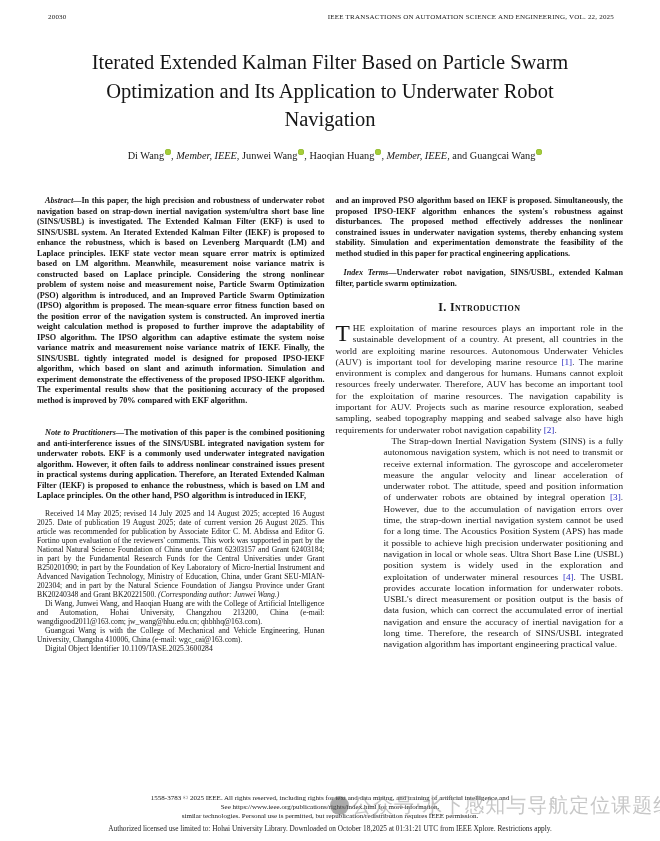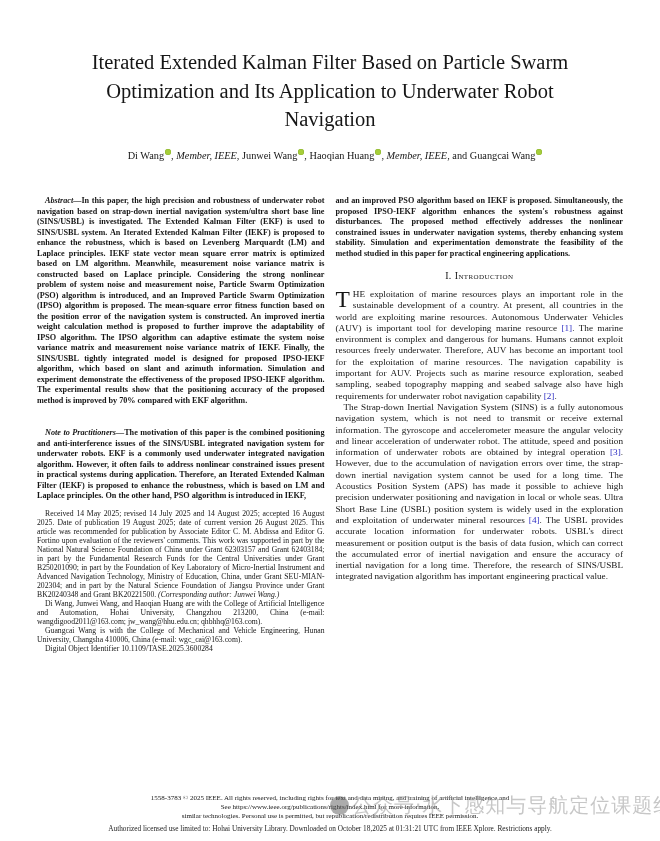--- a/index.html
+++ b/index.html
@@ -39,27 +39,27 @@
   p { margin:0; }
   .abstract { text-indent:8px; }
   .note { text-indent:8px; margin-top:22px; }
   .idx { text-indent:8px; margin-top:9px; }
   .footnote {
     margin-top:7px; font-size:7.7px; line-height:9px; font-weight:normal;
   }
   .footnote p { text-indent:8px; }
   .body-text { font-size:9.2px; line-height:11.3px; }
   .sec-heading {
-    text-align:center; font-weight:normal; font-variant:small-caps;
-    font-size:10px; letter-spacing:0.4px; margin:11px 0 8px;
+    text-align:center; font-weight:bold; font-variant:small-caps;
+    font-size:12px; letter-spacing:0.4px; margin:11px 0 8px;
   }
   .dropcap {
     float:left; font-size:23.5px; line-height:18.5px; padding:1px 3px 0 0;
   }
-  .indent { text-indent:8px; }
+  .indent { text-indent:8px;margin-left:48px; }
   .cite { color:#2b2bc2; text-decoration:none; }
   .footer {
     position:absolute; top:794px; left:0; right:0; text-align:center;
     font-size:7px; line-height:9.2px;
   }
   .license {
     position:absolute; top:824px; left:0; right:0; text-align:center;
     font-size:7.3px; color:#1c1c1c;
   }
   .watermark {
@@ -74,20 +74,24 @@
   .wm-text {
     font-size:20px; color:#9a9a9a; letter-spacing:1px;
     font-family:"DejaVu Sans", sans-serif;
   }
 </style>
 </head>
 <body>
 
 <div class="page">
 
+  <div class="header">
+    <span>20030</span>
+    <span>IEEE TRANSACTIONS ON AUTOMATION SCIENCE AND ENGINEERING, VOL. 22, 2025</span>
+  </div>
 
   <div class="title-block">
     <h1>Iterated Extended Kalman Filter Based on Particle Swarm Optimization and Its Application to Underwater Robot Navigation</h1>
   </div>
 
   <div class="authors">
     <span>Di Wang</span><span class="orcid"></span><span>, </span><span class="it">Member, IEEE</span><span>, Junwei Wang</span><span class="orcid"></span><span>, Haoqian Huang</span><span class="orcid"></span><span>, </span><span class="it">Member, IEEE</span><span>, and Guangcai Wang</span><span class="orcid"></span>
   </div>
 
   <div class="columns">
@@ -102,20 +106,23 @@
       <div class="footnote">
         <p><span>Received 14 May 2025; revised 14 July 2025 and 14 August 2025; accepted 16 August 2025. Date of publication 19 August 2025; date of current version 26 August 2025. This article was recommended for publication by Associate Editor C. M. Abdissa and Editor G. Fortino upon evaluation of the reviewers' comments. This work was supported in part by the National Natural Science Foundation of China under Grant 62303157 and Grant 62403184; in part by the Fundamental Research Funds for the Central Universities under Grant B250201090; in part by the Foundation of Key Laboratory of Micro-Inertial Instrument and Advanced Navigation Technology, Ministry of Education, China, under Grant SEU-MIAN-202304; and in part by the Natural Science Foundation of Jiangsu Province under Grant BK20240348 and Grant BK20221500. </span><span class="it">(Corresponding author: Junwei Wang.)</span></p>
         <p>Di Wang, Junwei Wang, and Haoqian Huang are with the College of Artificial Intelligence and Automation, Hohai University, Changzhou 213200, China (e-mail: wangdigood2011@163.com; jw_wang@hhu.edu.cn; qhbhhq@163.com).</p>
         <p>Guangcai Wang is with the College of Mechanical and Vehicle Engineering, Hunan University, Changsha 410006, China (e-mail: wgc_cai@163.com).</p>
         <p>Digital Object Identifier 10.1109/TASE.2025.3600284</p>
       </div>
     </div>
 
     <div class="col">
       <p class="small-bold">and an improved PSO algorithm based on IEKF is proposed. Simultaneously, the proposed IPSO-IEKF algorithm enhances the system's robustness against disturbances. The proposed method effectively addresses the nonlinear constrained issues in underwater navigation systems, thereby enhancing system stability. Simulation and experimentation demonstrate the feasibility of the method studied in this paper for practical engineering applications.</p>
+      <p class="idx small-bold">
+        <span class="lead">Index Terms—</span><span>Underwater robot navigation, SINS/USBL, extended Kalman filter, particle swarm optimization.</span>
+      </p>
       <h2 class="sec-heading">I. Introduction</h2>
       <div class="body-text">
         <p>
           <span class="dropcap">T</span><span>HE exploitation of marine resources plays an important role in the sustainable development of a country. At present, all countries in the world are exploiting marine resources. Autonomous Underwater Vehicles (AUV) is important tool for developing marine resource </span><a class="cite" href="#">[1]</a><span>. The marine environment is complex and dangerous for humans. Humans cannot exploit resources freely underwater. Therefore, AUV has become an important tool for the exploitation of marine resources. The navigation capability is important for AUV. Projects such as marine resource exploration, seabed sampling, seabed topography mapping and seabed salvage also have high requirements for underwater robot navigation capability </span><a class="cite" href="#">[2]</a><span>.</span>
         </p>
         <p class="indent">
           <span>The Strap-down Inertial Navigation System (SINS) is a fully autonomous navigation system, which is not need to transmit or receive external information. The gyroscope and accelerometer measure the angular velocity and linear acceleration of underwater robot. The attitude, speed and position information of underwater robots are obtained by integral operation </span><a class="cite" href="#">[3]</a><span>. However, due to the accumulation of navigation errors over time, the strap-down inertial navigation system cannot be used for a long time. The Acoustics Position System (APS) has made it possible to achieve high precision underwater positioning and navigation in local or whole seas. Ultra Short Base Line (USBL) position system is widely used in the exploration and exploitation of underwater mineral resources </span><a class="cite" href="#">[4]</a><span>. The USBL provides accurate location information for underwater robots. USBL's direct measurement or position output is the basis of data fusion, which can correct the accumulated error of inertial navigation and ensure the accuracy of inertial navigation for a long time. Therefore, the research of SINS/USBL integrated navigation algorithm has important engineering practical value.</span>
         </p>
       </div>
     </div>

